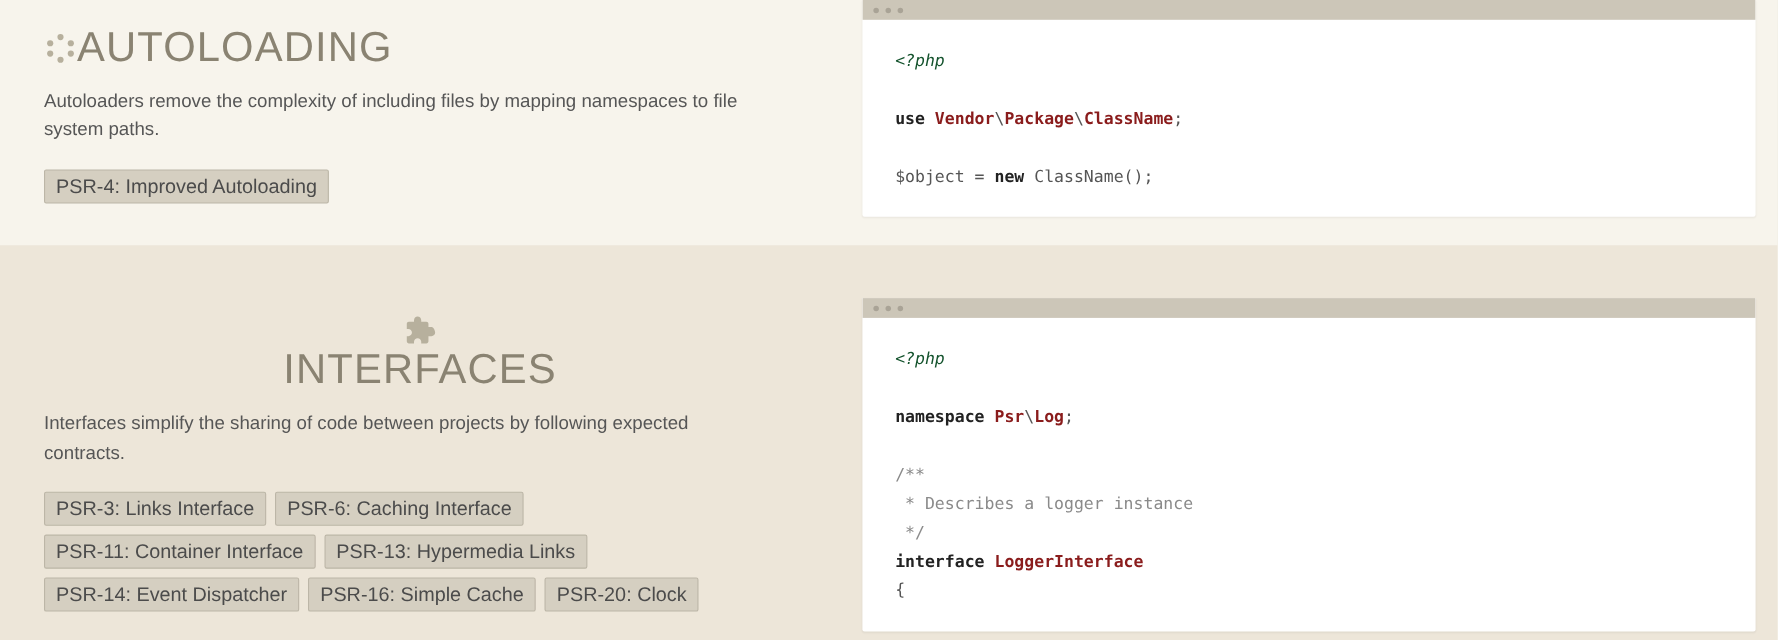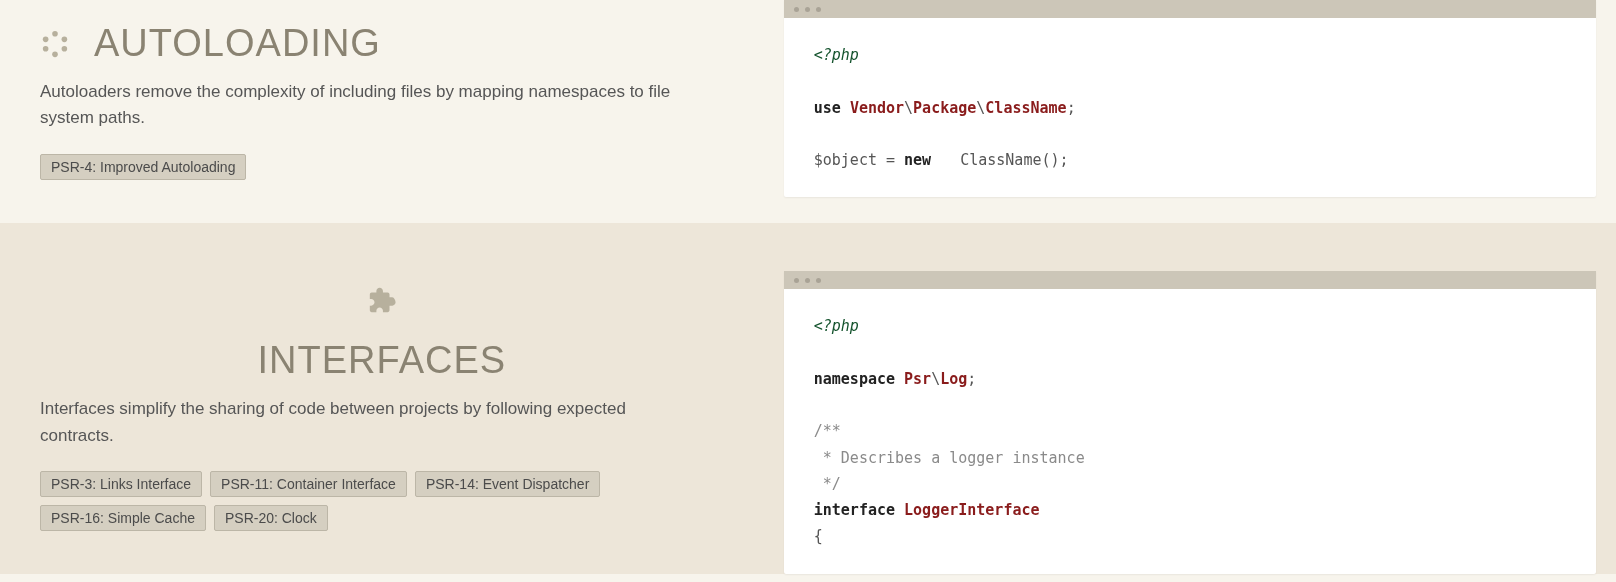--- a/index.html
+++ b/index.html
@@ -22,21 +22,21 @@
   }
   .right {
     width: 51.5%;
     box-sizing: border-box;
     padding: 0 20px 0 0;
     position: relative;
   }
   h2.section-title {
     display: flex;
     align-items: center;
-    gap: 24px;
+    gap: 0;
     margin: 0 0 14px 0;
     font-size: 38px;
     font-weight: 300;
     letter-spacing: 1px;
     color: #8a8372;
     text-transform: uppercase;
   }
   .section-desc {
     font-size: 17px;
     line-height: 1.55;
@@ -46,21 +46,21 @@
   }
   .tags {
     display: flex;
     flex-wrap: wrap;
     gap: 8px;
   }
   .tag {
     background: #d5cfc1;
     border: 1px solid #bcb6a7;
     color: #4b4b4b;
-    font-size: 14px;
+    font-size: 18px;
     padding: 4px 10px;
     border-radius: 2px;
     cursor: pointer;
   }
   
   .codewin {
     background: #ffffff;
     border-radius: 0 0 2px 2px;
     box-shadow: 0 1px 2px rgba(0,0,0,0.06);
     overflow: hidden;
@@ -86,21 +86,21 @@
     font-size: 15px;
     line-height: 1.75;
     color: #444;
     white-space: pre;
   }
   .c-tag   { color: #14532d; font-style: italic; }   
   .c-kw    { color: #222; font-weight: 700; } 
   .c-ns    { color: #8a1c1c; font-weight: 700; } 
   .c-var   { color: #555; margin-top: 21px; }      
   .c-pun   { color: #555; }      
-  .c-plain { color: #555; padding-left: 20px; }
+  .c-plain { color: #555; }
   .c-cmt   { color: #8a8a8a; }   
   
   .icon-holder {
     display: inline-flex;
     width: 30px;
     height: 30px;
     color: #b7b09d;
   }
   .icon-holder svg { width: 100%; height: 100%; }
   .codewin.first { margin-bottom: 26px; }
@@ -150,21 +150,23 @@
       <span class="icon-holder">
         <svg viewBox="0 0 32 32" fill="currentColor">
           <path d="M27 13h-3v-3c0-1.1-.9-2-2-2h-5V6.5C17 4.6 15.4 3 13.5 3S10 4.6 10 6.5V8H5c-1.1 0-2 .9-2 2v5h1.5C6.4 15 8 16.6 8 18.5S6.4 22 4.5 22H3v5c0 1.1.9 2 2 2h5v-1.5c0-1.9 1.6-3.5 3.5-3.5s3.5 1.6 3.5 3.5V29h5c1.1 0 2-.9 2-2v-5h3c1.9 0 3.5-1.6 3.5-3.5S28.9 13 27 13z"></path>
         </svg>
       </span>
       <span>INTERFACES</span>
     </h2>
     <p class="section-desc">Interfaces simplify the sharing of code between projects by following expected contracts.</p>
     <div class="tags">
       <span class="tag">PSR-3: Links Interface</span>
+      <span class="tag">PSR-6: Caching Interface</span>
       <span class="tag">PSR-11: Container Interface</span>
+      <span class="tag">PSR-13: Hypermedia Links</span>
       <span class="tag">PSR-14: Event Dispatcher</span>
       <span class="tag">PSR-16: Simple Cache</span>
       <span class="tag">PSR-20: Clock</span>
     </div>
   </div>
   <div class="right" style="padding-top:48px;">
     <div class="codewin">
       <div class="codewin-bar">
         <span class="dot"></span>
         <span class="dot"></span>

